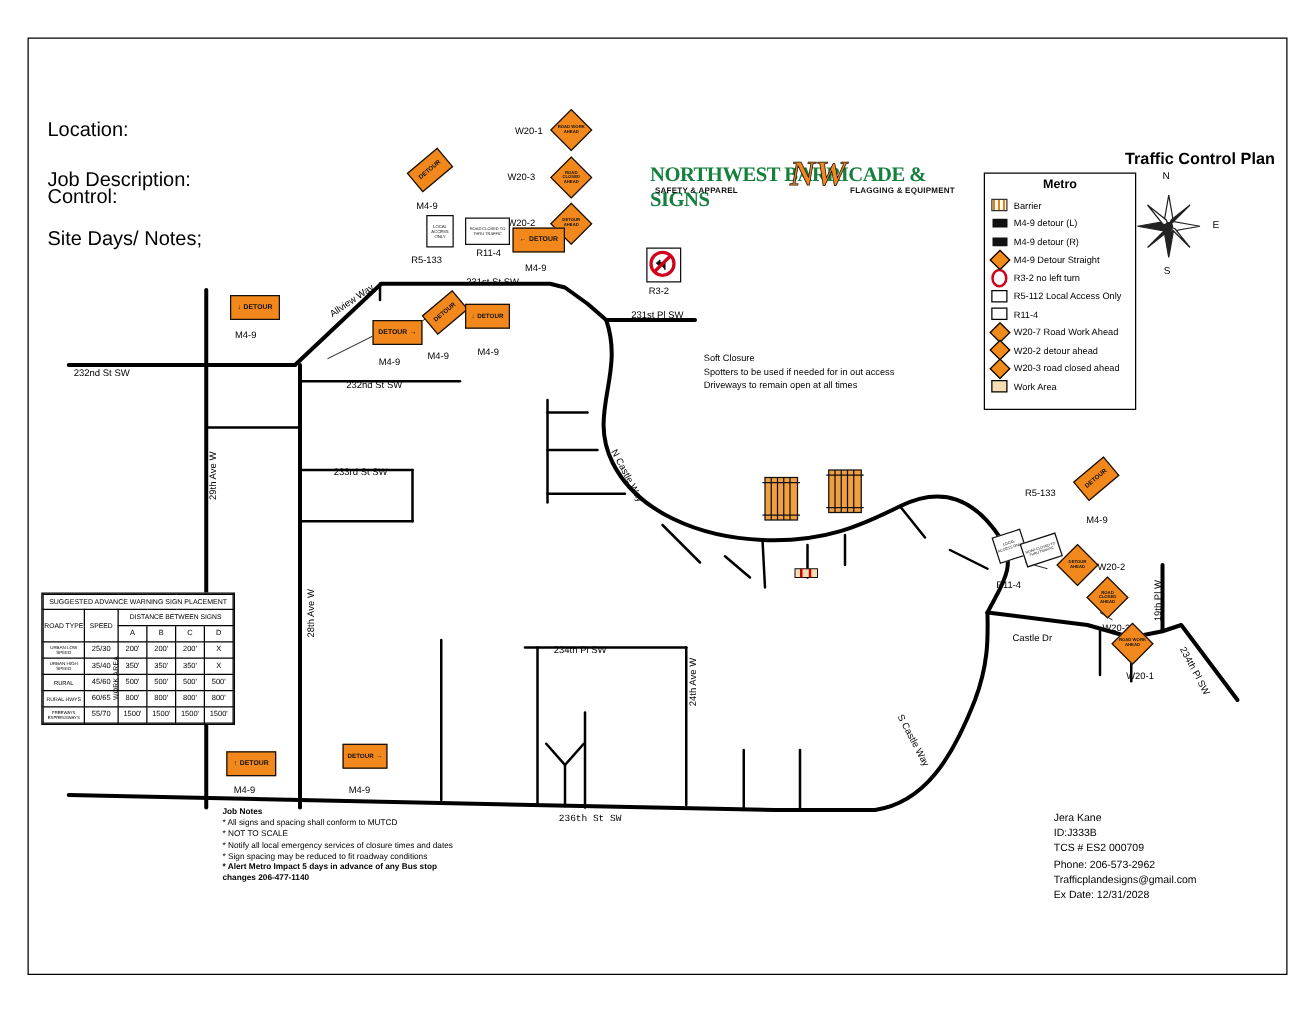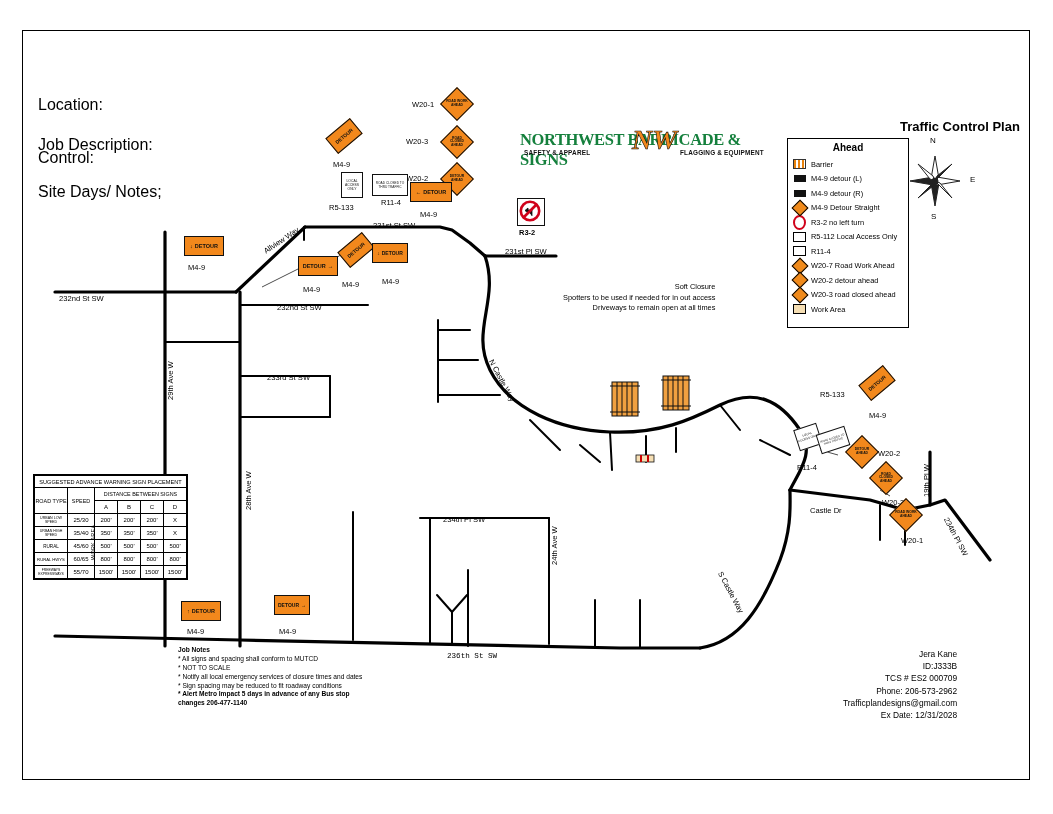--- a/index.html
+++ b/index.html
@@ -33,28 +33,28 @@
   .sign-w{position:absolute;background:#fff;border:1px solid #111;display:flex;align-items:center;justify-content:center;font-size:4px;text-align:center;color:#111;}
   .lbl{position:absolute;font-size:7.5px;white-space:nowrap;}
   .roadlbl{position:absolute;font-size:7.6px;white-space:nowrap;}
   
   .tbl{position:absolute;left:33px;top:474px;border:1px solid #000;background:#fff;}
   .tbl table{border-collapse:collapse;font-size:6px;}
   .tbl td,.tbl th{border:1px solid #000;text-align:center;padding:0;height:12px;}
   
   .notes{position:absolute;left:178px;top:646px;font-size:6.6px;line-height:1.35;}
   
-  .contact{position:absolute;left:843px;top:648px;font-size:8.4px;line-height:1.45;text-align:right;white-space:pre;}
+  .contact{position:absolute;left:843px;top:648px;font-size:8.4px;line-height:1.45;text-align:left;white-space:pre;}
   
   .logo{position:absolute;left:520px;top:122px;width:250px;height:48px;}
   .logo .l1{font-family:"Liberation Serif",serif;font-weight:bold;font-size:16.5px;letter-spacing:-0.4px;color:#15803d;position:absolute;left:0;top:8px;}
   .logo .l2{font-size:6.4px;font-weight:bold;color:#111;position:absolute;left:4px;top:27px;letter-spacing:0.2px;}
   .logo .l3{font-size:6.4px;font-weight:bold;color:#111;position:absolute;left:160px;top:27px;letter-spacing:0.2px;}
   .logo .nw{position:absolute;left:112px;top:2px;font-family:"Liberation Serif",serif;font-style:italic;font-weight:bold;font-size:28px;color:#f2881c;-webkit-text-stroke:0.6px #111;}
-  .note-soft{position:absolute;left:563px;top:282px;font-size:7.4px;line-height:1.45;white-space:pre;text-align:right;}
+  .note-soft{position:absolute;left:563px;top:282px;font-size:7.4px;line-height:1.45;white-space:pre;}
 </style>
 </head>
 <body>
 
 <div id="sheet">
   <div class="border"></div>
 
   <div class="abs field" style="left:38px;top:96px;">Location:</div>
   <div class="abs field" style="left:38px;top:123px;margin-top:13px;">Job Description:</div>
   <div class="abs field" style="left:38px;top:149px;">Control:</div>
@@ -83,21 +83,21 @@
         <circle cx="35" cy="35" r="3" fill="#222"></circle>
       </g>
     </svg>
     <div class="abs" style="left:30px;top:-10px;font-size:8px;">N</div>
     <div class="abs" style="left:31px;top:66px;font-size:8px;">S</div>
     <div class="abs" style="left:70px;top:29px;font-size:8px;">E</div>
     <div class="abs" style="left:-12px;top:29px;font-size:8px;">W</div>
   </div>
 
   <div class="legend">
-    <div class="legend-title">Ahead</div>
+    <div class="legend-title">Metro</div>
     <div class="legend-rows">
       <div class="legend-row">
           <span class="legend-swatch">
             <span class="sw-barrier" style="width:13px;height:8px;display:block;"></span>
           </span>
           <span class="legend-label">Barrier</span>
         </div>
       <div class="legend-row">
           <span class="legend-swatch">
             <span class="sw-black" style="width:12px;height:7px;display:block;"></span>
@@ -298,21 +298,21 @@
   </div>
   <div class="lbl" style="left:420px;top:210px;">M4-9</div>
 
   <div class="abs" style="left:517px;top:198px;width:26px;height:26px;border:1px solid #111;background:#fff;">
     <svg width="24" height="24" viewBox="0 0 24 24">
       <circle cx="12" cy="12" r="9.2" fill="#fff" stroke="#d0021b" stroke-width="2.6"></circle>
       <path d="M14 17 L14 11 L10 11 L10 9 L7 11.5 L10 14 L10 12" fill="#111" stroke="#111" stroke-width="0.8"></path>
       <line x1="5" y1="19" x2="19" y2="5" stroke="#d0021b" stroke-width="2.6"></line>
     </svg>
   </div>
-  <div class="lbl" style="left:519px;top:228px;font-weight:bold;">R3-2</div>
+  <div class="lbl" style="left:519px;top:228px;">R3-2</div>
 
   <div class="sign-r" style="left:184px;top:236px;width:38px;height:18px;font-size:5.5px;">
       <span style="margin-right:2px;">↓</span>
       <span>DETOUR</span>
     </div>
   <div class="lbl" style="left:188px;top:263px;">M4-9</div>
 
   <div class="sign-r" style="left:298px;top:256px;width:38px;height:18px;font-size:5.5px;">
       <span>DETOUR</span>
       <span style="margin-left:2px;">→</span>

